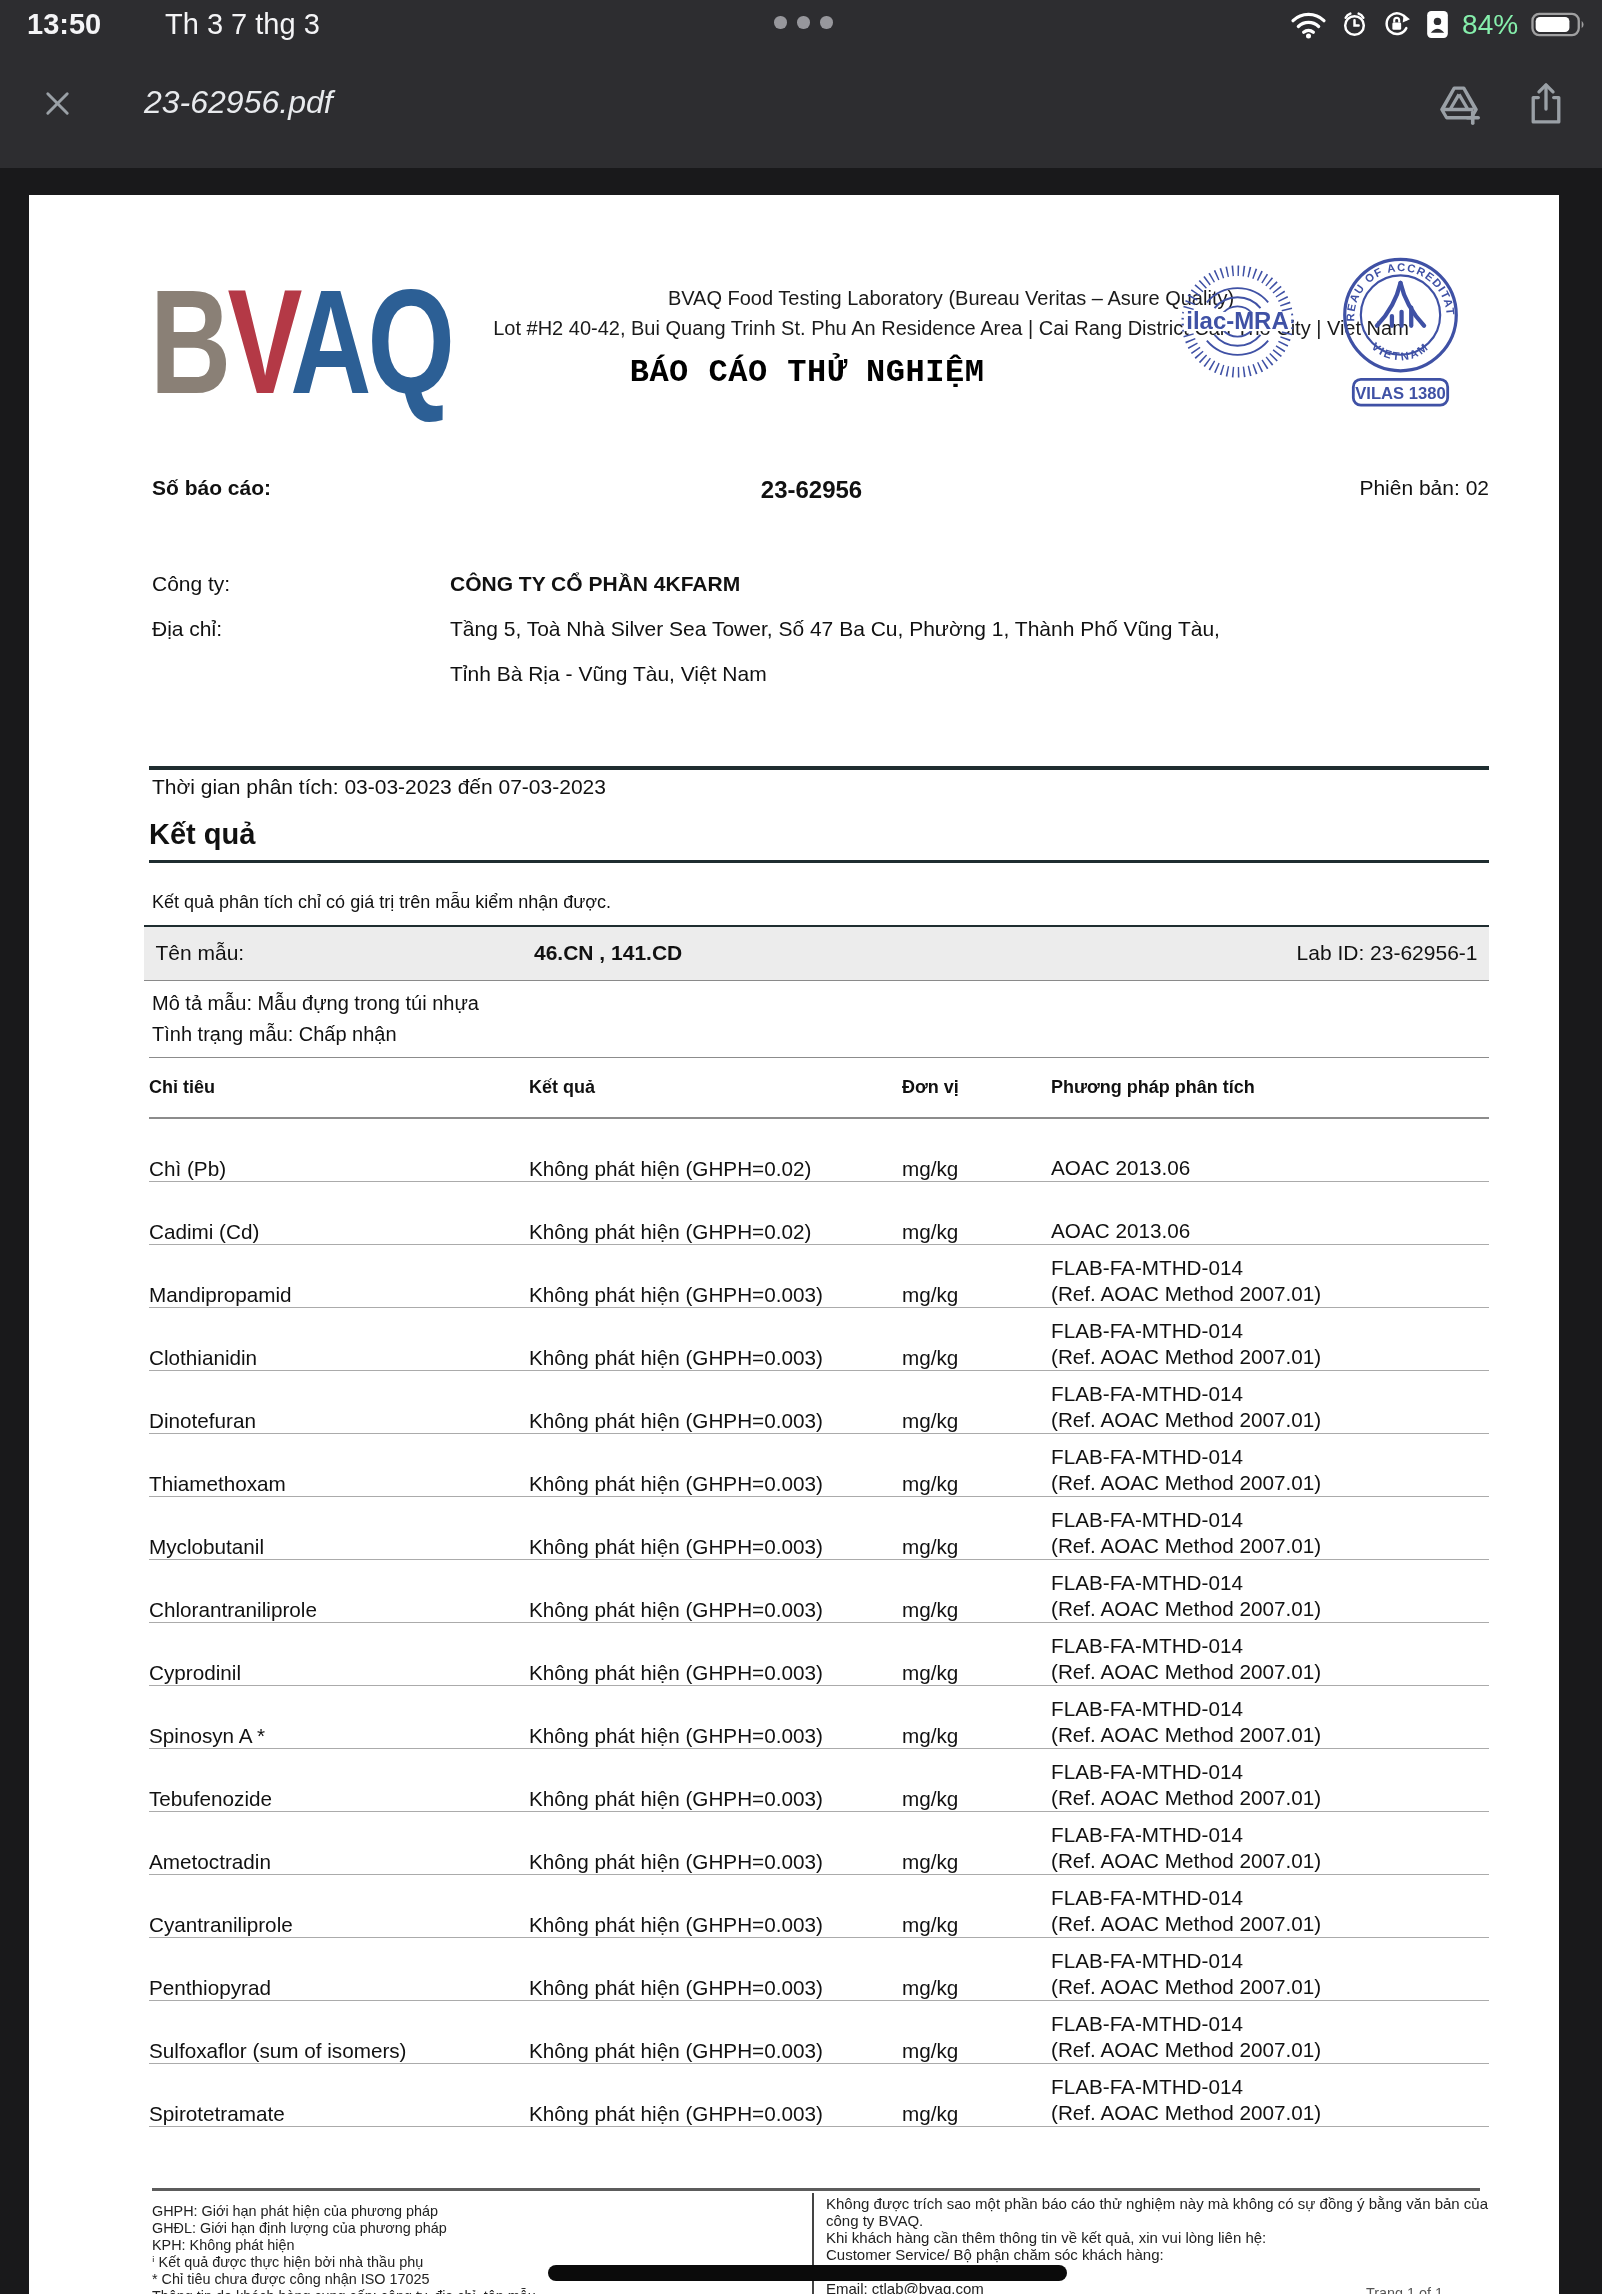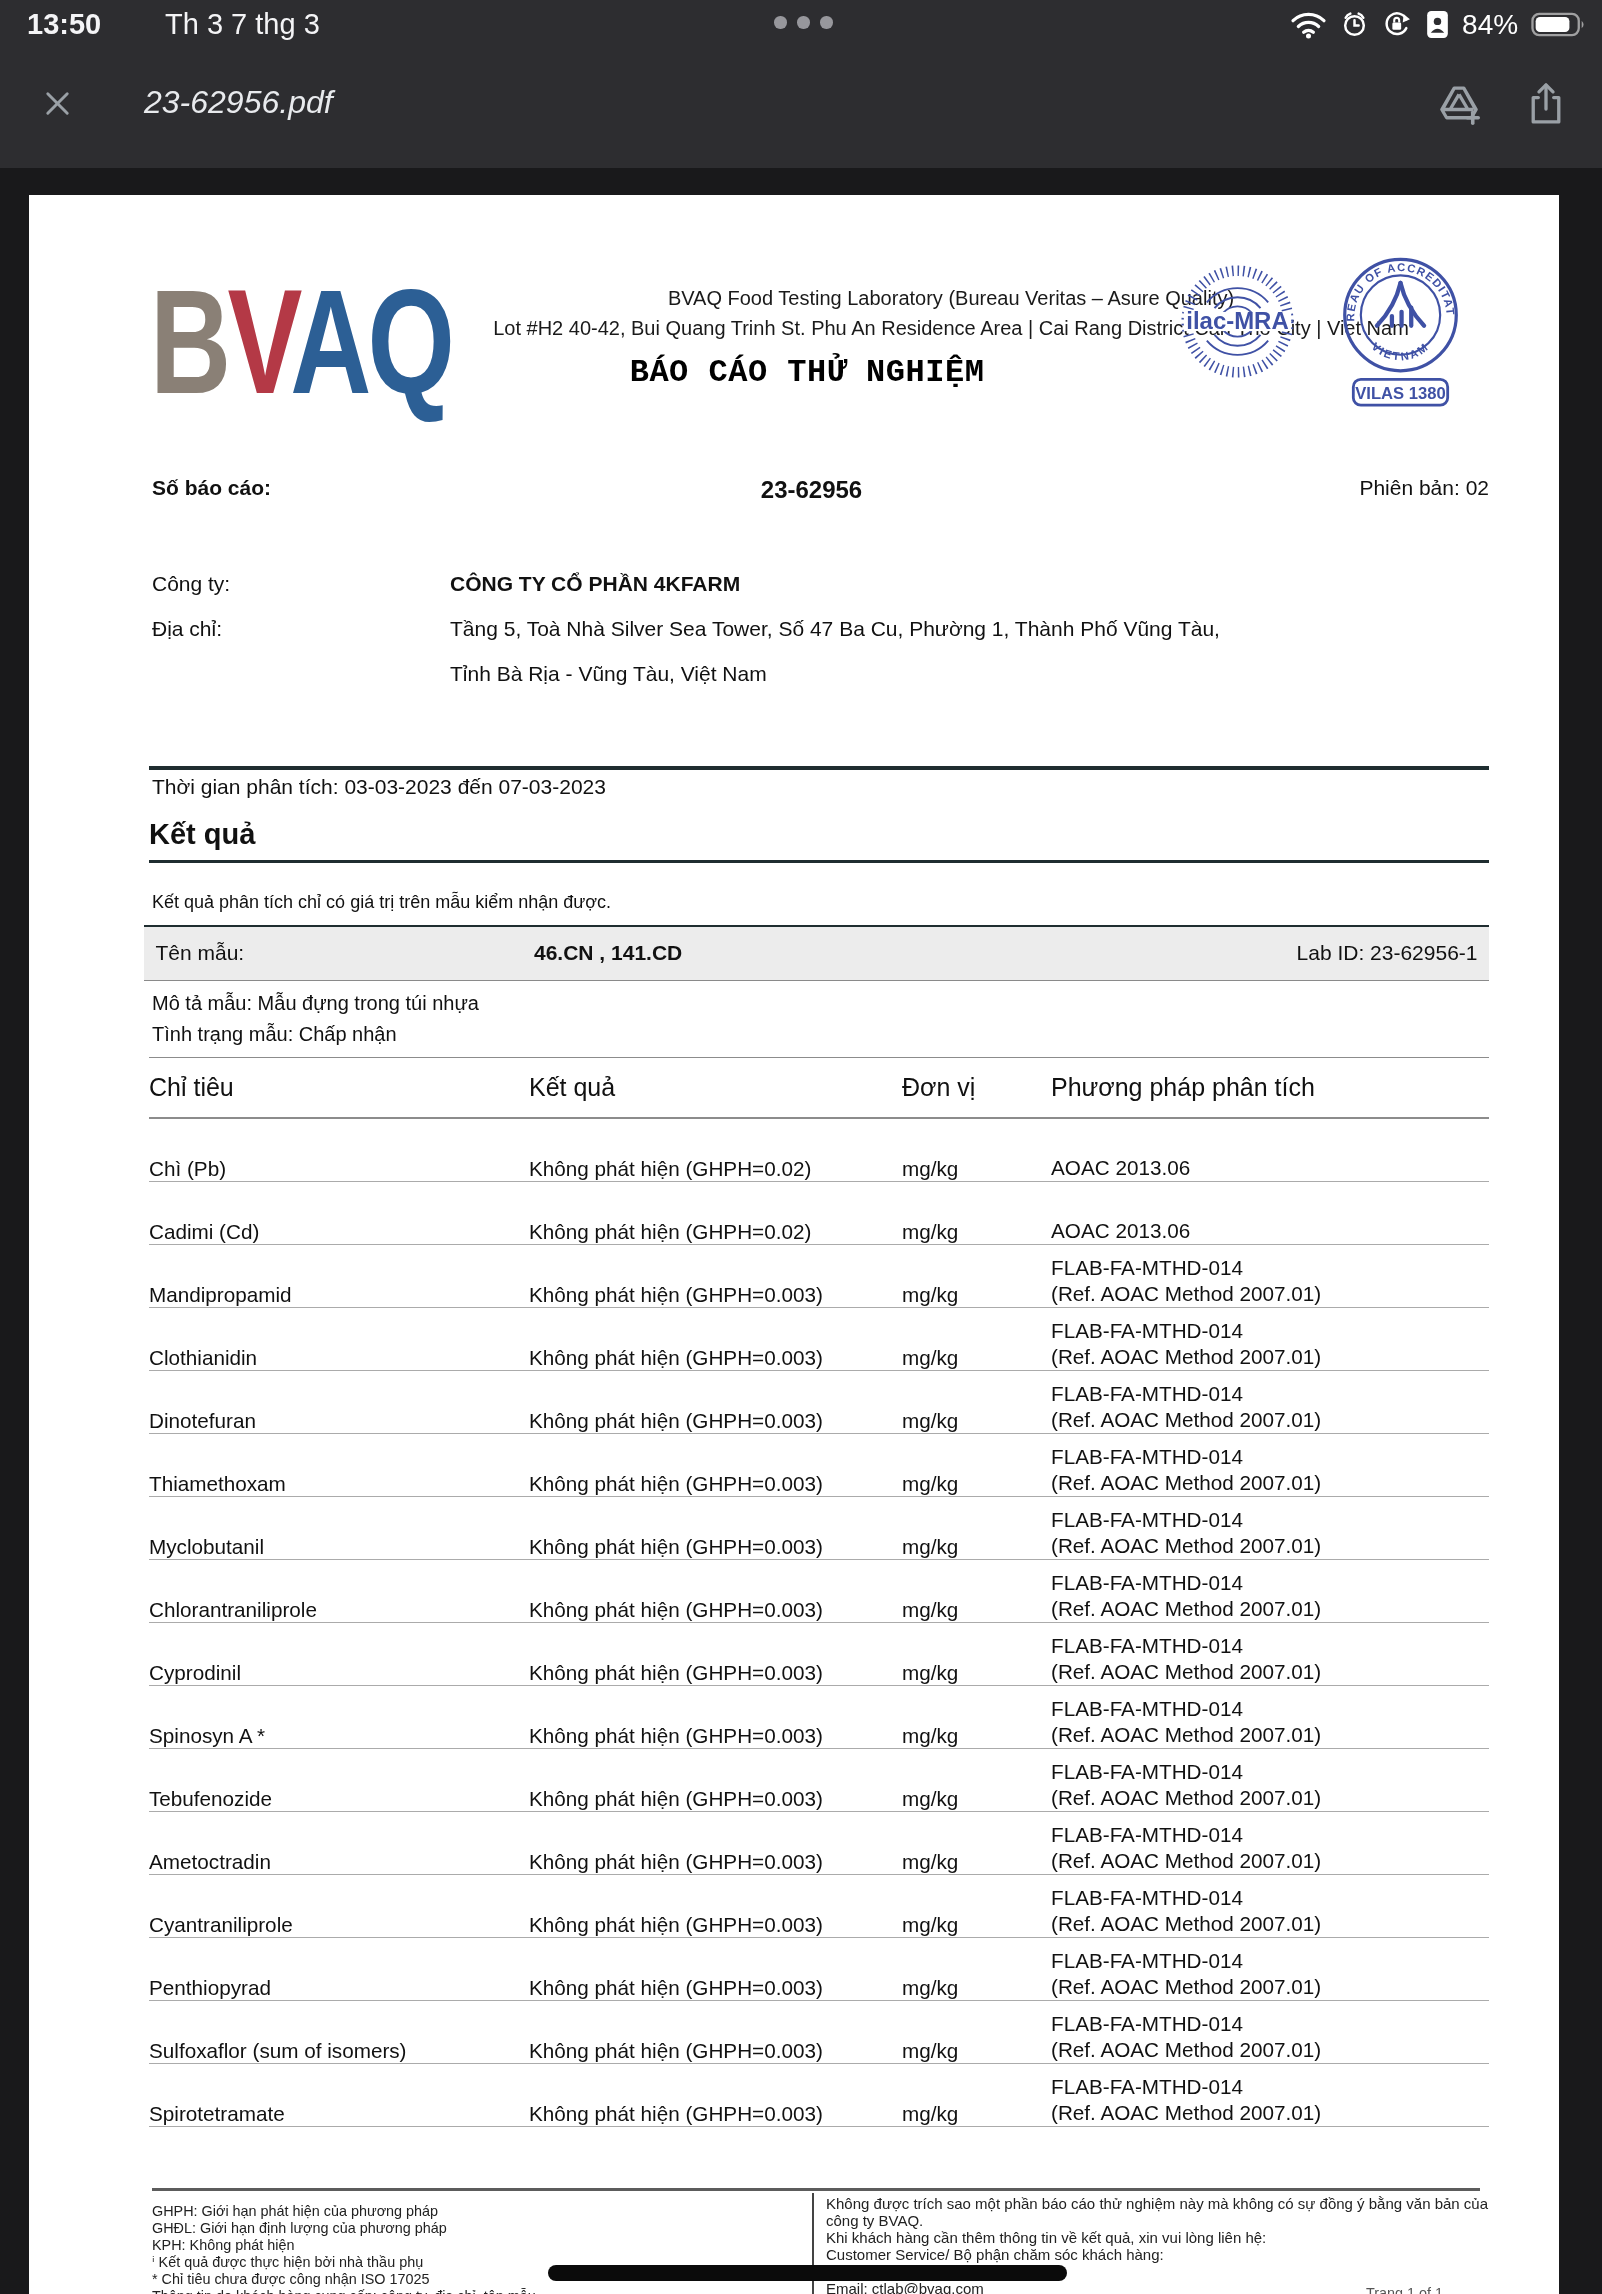--- a/index.html
+++ b/index.html
@@ -8,21 +8,21 @@
   .screen { position:absolute; left:0; top:0; width:1602px; height:2294px; background:#19191b; }
 
   
   .topbar { position:absolute; left:0; top:0; width:1602px; height:168px; background:#2d2d30; }
   .status-time { position:absolute; left:27px; top:7.7px; font-size:29px; font-weight:600; color:#f4f4f6; }
   .status-date { position:absolute; left:165px; top:7.7px; font-size:29px; font-weight:400; color:#f4f4f6; }
   .dots { position:absolute; left:774px; top:16.3px; display:flex; gap:10.6px; }
   .dots span { width:12.5px; height:12.5px; border-radius:50%; background:#97979c; }
   .status-right { position:absolute; right:15.4px; top:5.8px; height:38px; display:flex; align-items:center; gap:12.5px; }
   .status-right svg { display:block; }
-  .battery-pct { font-size:28px; color:#ffffff; font-weight:400; }
+  .battery-pct { font-size:28px; color:#86efac; font-weight:400; }
 
   .toolbar { position:absolute; left:0; top:69px; width:1602px; height:67px; }
   .close-btn { position:absolute; left:40px; top:17.3px; width:35px; height:35px; cursor:pointer; }
   .doc-filename { position:absolute; left:144px; top:15.4px; font-size:32px; color:#e8eaed;font-style:italic; }
   .tb-icons { position:absolute; right:35px; top:11.5px; display:flex; gap:42px; align-items:center; }
 
   
   .page { position:absolute; left:29px; top:195px; width:1530px; height:2099px; background:#ffffff; color:#111; overflow:hidden; }
   .abs { position:absolute; }
 
@@ -59,21 +59,21 @@
   .results-note { left:123px; top:697px; font-size:18px; }
 
   .sample-band { left:115px; top:730px; width:1345px; height:56px; background:#ececec;
     border-top:2.9px solid #1f2d30; border-bottom:1.9px solid #8a8a8a; }
   .sb-label { position:absolute; left:11.5px; top:14.4px; font-size:21px; }
   .sb-name { position:absolute; left:390px; top:14.4px; font-size:21px; font-weight:700; }
   .sb-labid { position:absolute; right:11.5px; top:14.4px; font-size:21px; }
 
   
   .rtable { left:120px; top:862px; width:1340px; border-top:1.9px solid #8c8c8c; }
-  .thead { display:flex; height:61px; align-items:center; border-bottom:2.9px solid #8c8c8c; font-weight:400; font-size:25px; }
+  .thead { display:flex; height:61px; align-items:center; border-bottom:2.9px solid #8c8c8c; font-weight:700; font-size:18px; }
   .trow { display:flex; height:63px; align-items:flex-end; border-bottom:1.9px solid #ababab; font-size:20.7px; }
   .c1 { width:380px; } .c2 { width:373px; } .c3 { width:149px; } .c4 { width:438px; }
   .method { line-height:26px; }
 
   
   .f-rule { left:123px; top:1993px; width:1328px; }
   .f-divider { left:783px; top:1998px; width:1.9px; height:101px; background:#444; }
   .f-left { left:123px; top:2008px; width:634px; font-size:14.4px; line-height:17px; color:#222; }
   .f-right { left:797px; top:2000px; width:663px; font-size:15px; line-height:17px; color:#222; }
   .redaction { left:519px; top:2070px; width:519px; height:16.3px; background:#0b0b0b; border-radius:8.6px; }

